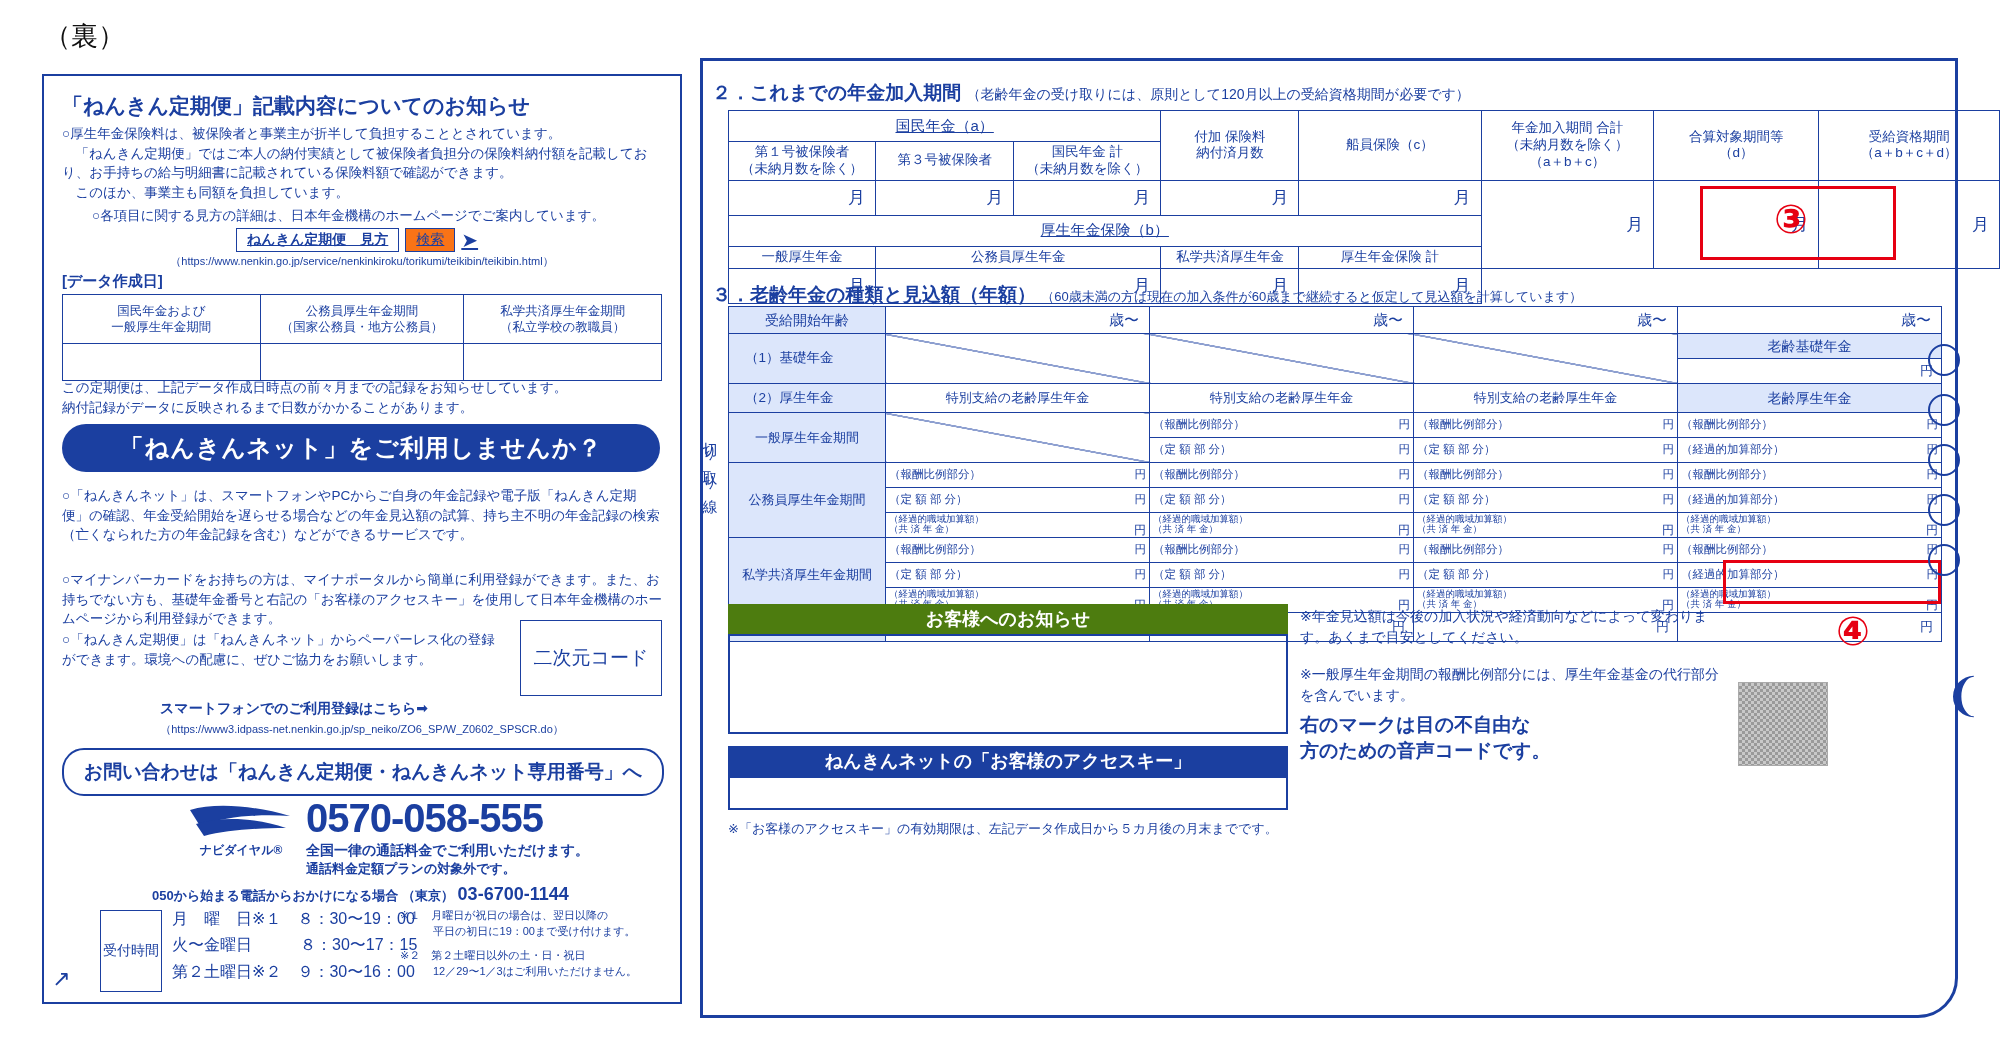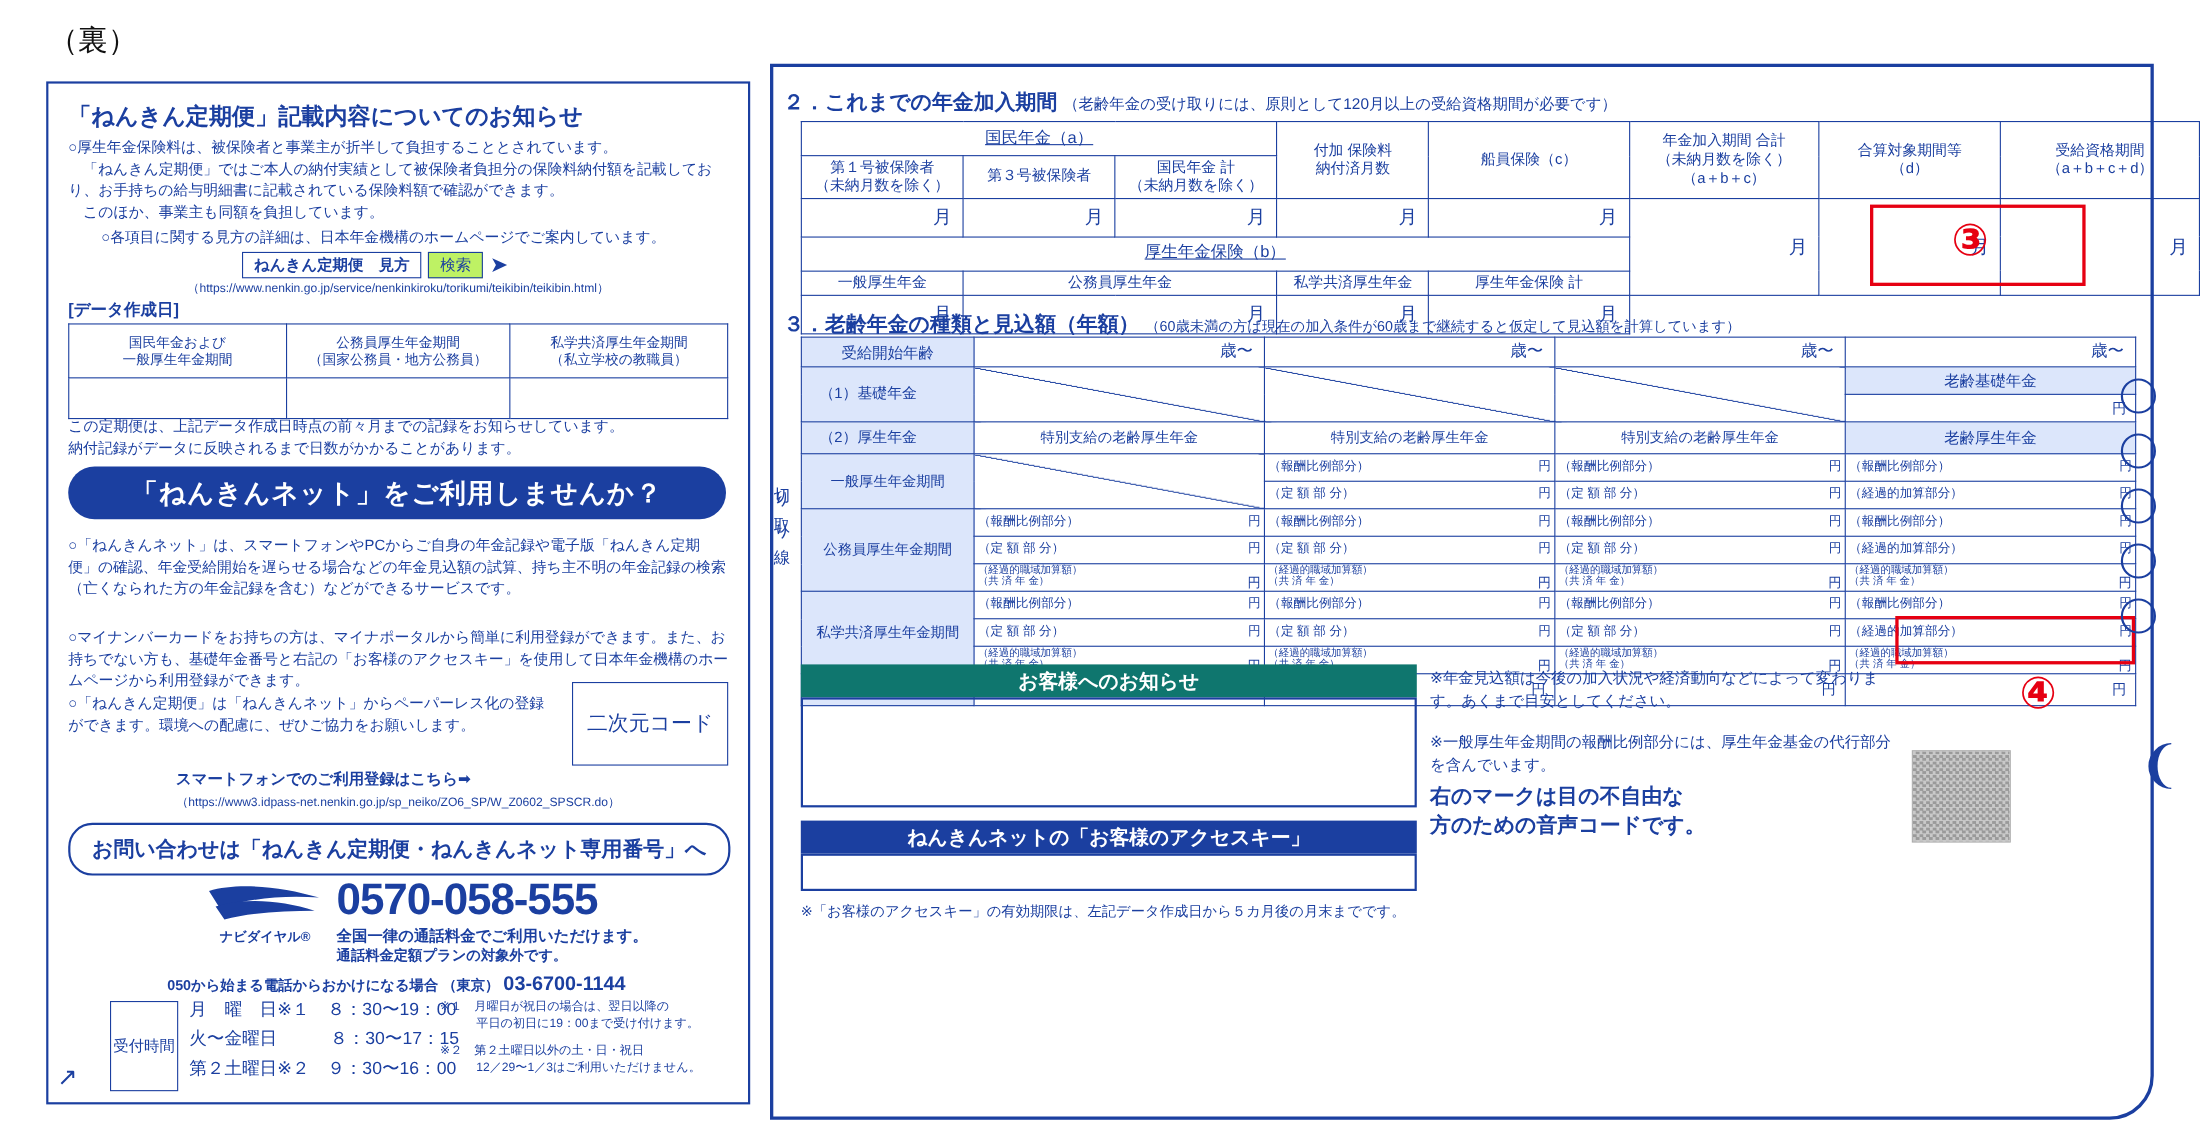--- a/index.html
+++ b/index.html
@@ -19,23 +19,23 @@
   #right-frame{left:700px;top:58px;width:1258px;height:960px;border:3px solid #1b3fa0;box-sizing:border-box;border-radius:0 0 40px 0;}
 
   
   .corner-arrow{font-size:22px;color:#1b3fa0;}
 
   
   #l-title{left:62px;top:92px;font-size:21px;font-weight:bold;text-align:center;}
   .l-p{font-size:13.5px;line-height:1.45;color:#1b3fa0;}
   #l-b1{left:62px;top:124px;width:600px;}
   #l-b2{left:62px;top:206px;width:600px;margin-left:30px;}
-  #searchrow{left:220px;top:228px;display:flex;align-items:center;gap:6px;}
+  #searchrow{left:236px;top:228px;display:flex;align-items:center;gap:6px;text-decoration:underline;}
   .sbox{border:1.5px solid #1b3fa0;padding:2px 10px;font-size:14px;font-weight:bold;background:#fff;}
-  .sbtn{border:1.5px solid #1b3fa0;padding:2px 10px;font-size:14px;background:#bef264;}
+  .sbtn{border:1.5px solid #1b3fa0;padding:2px 10px;font-size:14px;background:#f97316;}
   #datecap{left:62px;top:258px;font-size:15px;font-weight:bold;}
 
   
   #dtable{left:62px;top:280px;width:600px;border-collapse:collapse;}
   #dtable td{border:1px solid #1b3fa0;font-size:12.5px;text-align:center;padding:3px 2px;line-height:1.3;}
   #dtable .h{font-size:12.5px;height:42px;}
   #dtable .v{height:30px;}
 
   #l-note{left:62px;top:370px;width:600px;font-size:13.5px;line-height:1.5;}
 
@@ -95,21 +95,21 @@
   #t3 .ctr{text-align:center;font-size:13px;}
   .dasht{border-top:1px dashed #1b3fa0 !important;}
 
   
   #vert{left:700px;top:430px;writing-mode:vertical-rl;font-size:15px;letter-spacing:6px;}
 
   
   .bcirc{width:28px;height:28px;border:2px solid #1b3fa0;border-radius:50%;}
 
   
-  #noticebar{left:728px;top:604px;width:560px;height:30px;background:#0f766e;color:#fff;display:flex;align-items:center;justify-content:center;font-size:18px;font-weight:bold;}
+  #noticebar{left:728px;top:604px;width:560px;height:30px;background:#4d7c0f;color:#fff;display:flex;align-items:center;justify-content:center;font-size:18px;font-weight:bold;}
   #noticebox{left:728px;top:634px;width:560px;height:100px;border:2px solid #1b3fa0;box-sizing:border-box;}
   #keybar{left:728px;top:746px;width:560px;height:30px;background:#1b3fa0;color:#fff;display:flex;align-items:center;justify-content:center;font-size:18px;font-weight:bold;}
   #keybox{left:728px;top:776px;width:560px;height:34px;border:2px solid #1b3fa0;box-sizing:border-box;}
   #keynote{left:728px;top:820px;font-size:13px;}
 
   #rnote{left:1300px;top:606px;width:430px;font-size:14px;line-height:1.5;}
   #rnote2{left:1300px;top:664px;width:430px;font-size:14px;line-height:1.5;}
   #rbold{left:1300px;top:712px;font-size:19px;font-weight:bold;line-height:1.35;}
   #voicecode{left:1738px;top:682px;width:88px;height:82px;background:
      repeating-conic-gradient(#9a9a9a 0% 25%, #c9c9c9 0% 50%) 0 0/6px 6px;

